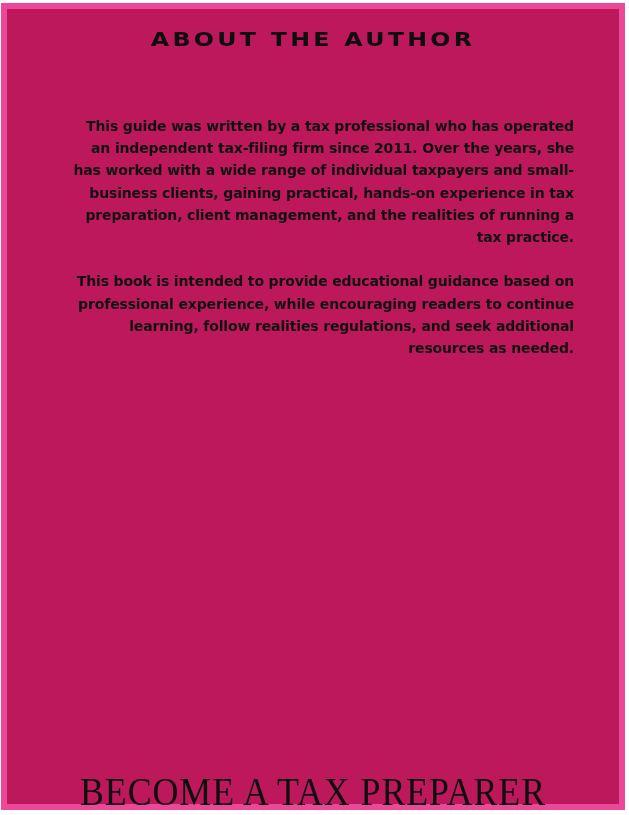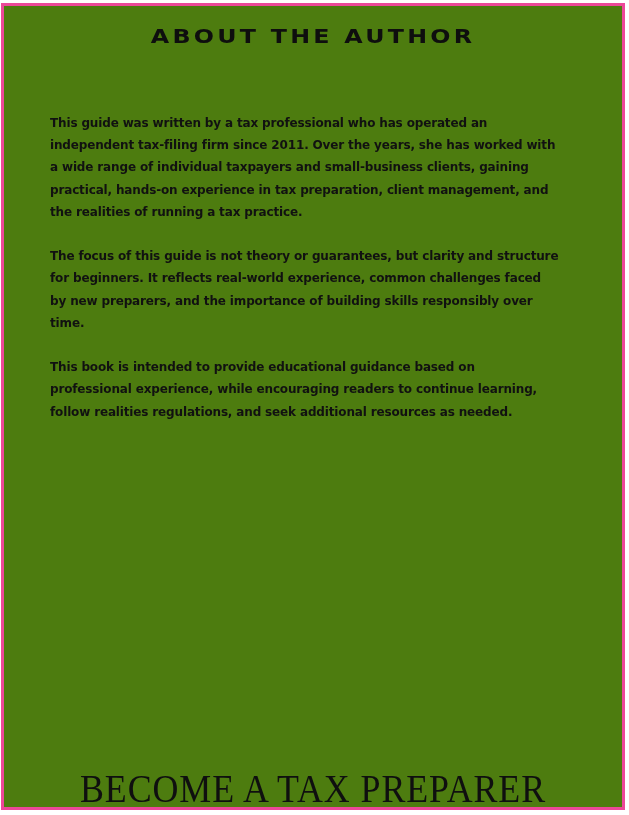--- a/index.html
+++ b/index.html
@@ -12,49 +12,50 @@
       height: 815px;
       position: relative;
       overflow: hidden;
     }
     .page {
       position: absolute;
       left: 1px;
       top: 3px;
       width: 624px;
       height: 807px;
-      background: #4d7c0f;
-      border: 3px solid #ec4899;
+      background: #be185d;
+      border: 6px solid #ec4899;
       box-sizing: border-box;
     }
     .title {
       position: absolute;
       left: 0;
       right: 0;
       top: 19px;
       text-align: center;
       font-family: "DejaVu Sans", sans-serif;
       font-weight: bold;
       font-size: 19px;
       letter-spacing: 2.6px;
       color: #0e0e0e;
       transform: scaleX(1.25);
       transform-origin: center;
     }
     .body-text {
       position: absolute;
-      left: 46px;
+      left: 57px;
       top: 106px;
       width: 510px;
       font-family: "DejaVu Sans", sans-serif;
       font-weight: bold;
-      font-size: 12px;
+      font-size: 14px;
       line-height: 22.2px;
       color: #111111;
       letter-spacing: -0.15px;
+      text-align: right;
     }
     .body-text p {
       margin: 0 0 22.2px 0;
     }
     .footer-title {
       position: absolute;
       left: 0;
       right: 0;
       top: 760px;
       text-align: center;
@@ -67,18 +68,17 @@
     }
   </style>
 </head>
 <body>
 
 <div class="page">
   <div class="title">ABOUT THE AUTHOR</div>
 
   <div class="body-text">
     <p>This guide was written by a tax professional who has operated an independent tax-filing firm since 2011. Over the years, she has worked with a wide range of individual taxpayers and small-business clients, gaining practical, hands-on experience in tax preparation, client management, and the realities of running a tax practice.</p>
-    <p>The focus of this guide is not theory or guarantees, but clarity and structure for beginners. It reflects real-world experience, common challenges faced by new preparers, and the importance of building skills responsibly over time.</p>
     <p>This book is intended to provide educational guidance based on professional experience, while encouraging readers to continue learning, follow realities regulations, and seek additional resources as needed.</p>
   </div>
 
   <div class="footer-title">BECOME A TAX PREPARER</div>
 </div>
 
 </body></html>

